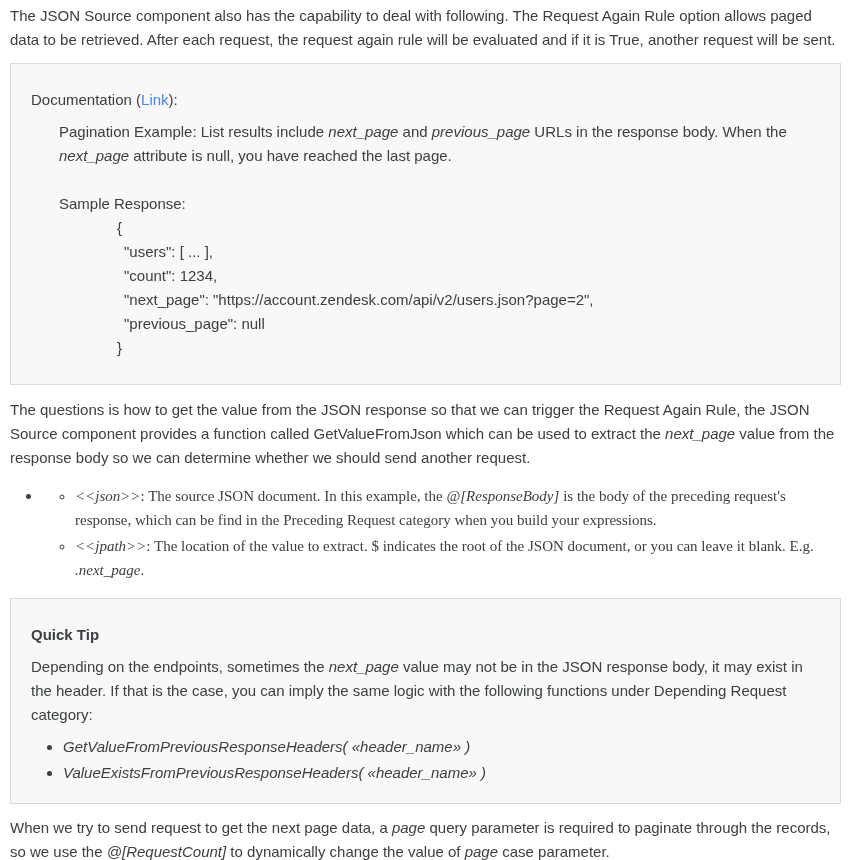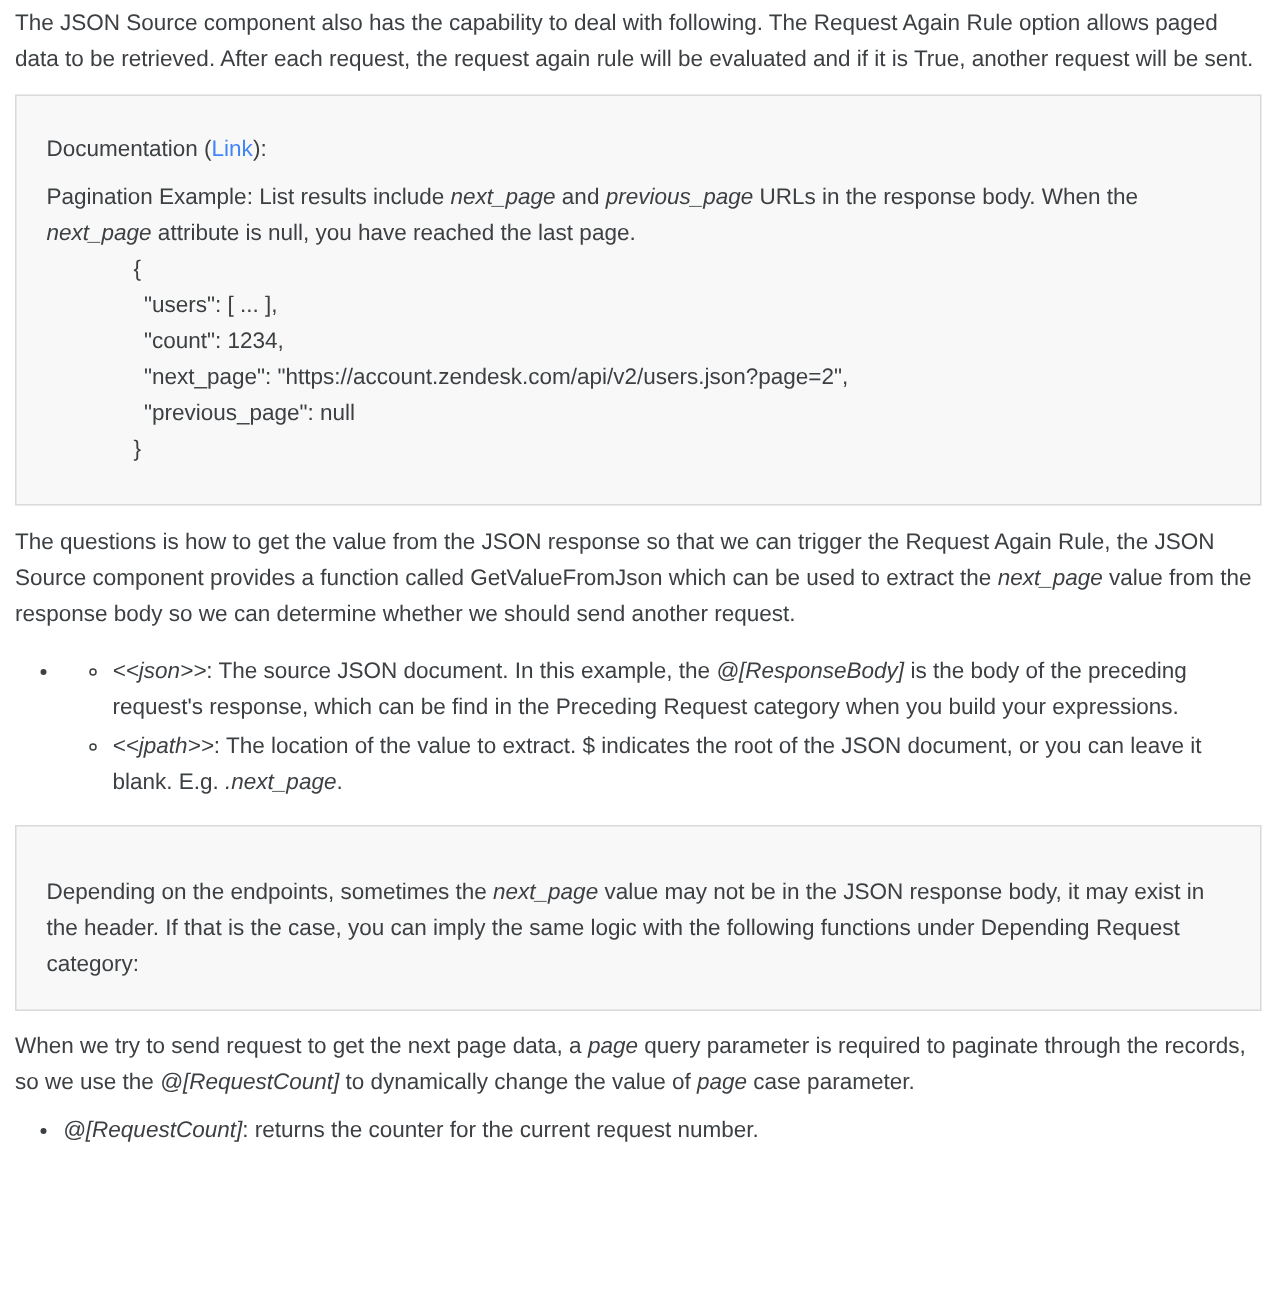--- a/index.html
+++ b/index.html
@@ -21,50 +21,51 @@
   .content{padding:4px 10px 10px 10px;}
   p{margin:0;}
   .b{font-weight:normal;}
   .i{font-style:italic;}
   .box{
     background:var(--box-background);
     border:1px solid var(--box-border);
     padding:24px 20px 24px 20px;
     margin-top:11px;
   }
-  .box-indent{}
+  .box-indent{margin-left:28px;}
   .pagination-para{margin-top:8px;}
   .sample-para{margin-top:24px;}
   .code{margin-left:58px;}
   .code-line{white-space:pre;}
   .code-line.inner{padding-left:7px;}
   .questions-para{margin-top:13px;}
   ul{margin:0;padding-left:32px;list-style:disc outside;}
   ul.l1{margin-top:3px;}
-  ul.l2{list-style:circle outside;padding-left:33px;margin-top:14px;}
+  ul.l2{list-style:circle outside;padding-left:33px;margin-top:14px;font-family:Liberation Serif, serif;}
   li{margin-top:2px;}
   .tip-box{margin-top:16px;padding-bottom:18px;}
   .tip-title{font-weight:bold;}
   .tip-body{margin-top:8px;}
   .tip-box ul{margin-top:8px;}
   .paging-para{margin-top:12px;}
   ul.last-list{margin-top:8px;}
   a.doc-link{color:var(--link-color);text-decoration:none;cursor:pointer;}
 </style>
 </head>
 <body>
 
 <div class="content">
 
   <p><span>The JSON Source component also has the capability to deal with following. The </span><span class="b">Request Again Rule</span><span> option allows paged data to be retrieved. After each request, the request again rule will be evaluated and if it is True, another request will be sent.</span></p>
 
   <div class="box">
     <p><span>Documentation (</span><a class="doc-link" href="#">Link</a><span>):</span></p>
     <div class="box-indent">
       <p class="pagination-para"><span class="b">Pagination Example</span><span>: List results include </span><span class="i">next_page</span><span> and </span><span class="i">previous_page</span><span> URLs in the response body. When the </span><span class="i">next_page</span><span> attribute is null, you have reached the last page.</span></p>
+      <p class="sample-para"><span class="b">Sample Response</span><span>:</span></p>
       <div class="code">
         <div class="code-line">{</div>
         <div class="code-line inner">"users": [ ... ],</div>
         <div class="code-line inner">"count": 1234,</div>
         <div class="code-line inner">"next_page": "https://account.zendesk.com/api/v2/users.json?page=2",</div>
         <div class="code-line inner">"previous_page": null</div>
         <div class="code-line">}</div>
       </div>
     </div>
   </div>
@@ -74,21 +75,26 @@
   <ul class="l1">
     <li>
       <ul class="l2">
         <li><span class="i">&lt;&lt;json&gt;&gt;</span><span>: The source JSON document. In this example, the </span><span class="i">@[ResponseBody]</span><span> is the body of the preceding request's response, which can be find in the Preceding Request category when you build your expressions.</span></li>
         <li><span class="i">&lt;&lt;jpath&gt;&gt;</span><span>: The location of the value to extract. $ indicates the root of the JSON document, or you can leave it blank. E.g. </span><span class="i">.next_page</span><span>.</span></li>
       </ul>
     </li>
   </ul>
 
   <div class="box tip-box">
+    <p class="tip-title">Quick Tip</p>
     <p class="tip-body"><span>Depending on the endpoints, sometimes the </span><span class="i">next_page</span><span> value may not be in the JSON response body, it may exist in the header. If that is the case, you can imply the same logic with the following functions under </span><span class="b">Depending Request</span><span> category:</span></p>
+    <ul class="l1">
+      <li><span class="i">GetValueFromPreviousResponseHeaders( «header_name» )</span></li>
+      <li><span class="i">ValueExistsFromPreviousResponseHeaders( «header_name» )</span></li>
+    </ul>
   </div>
 
   <p class="paging-para"><span>When we try to send request to get the next page data, a </span><span class="i">page</span><span> query parameter is required to paginate through the records, so we use the </span><span class="i">@[RequestCount]</span><span> to dynamically change the value of </span><span class="i">page</span><span> case parameter.</span></p>
 
   <ul class="l1 last-list">
     <li><span class="i">@[RequestCount]</span><span>: returns the counter for the current request number.</span></li>
   </ul>
 
 </div>
 

